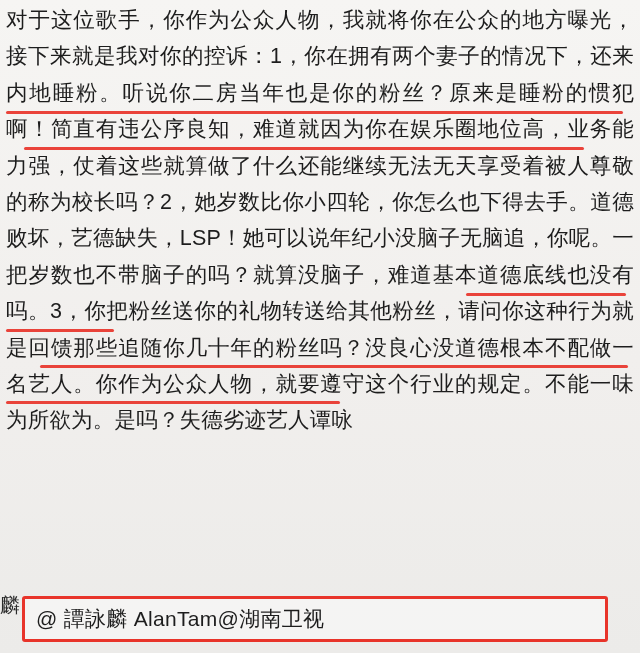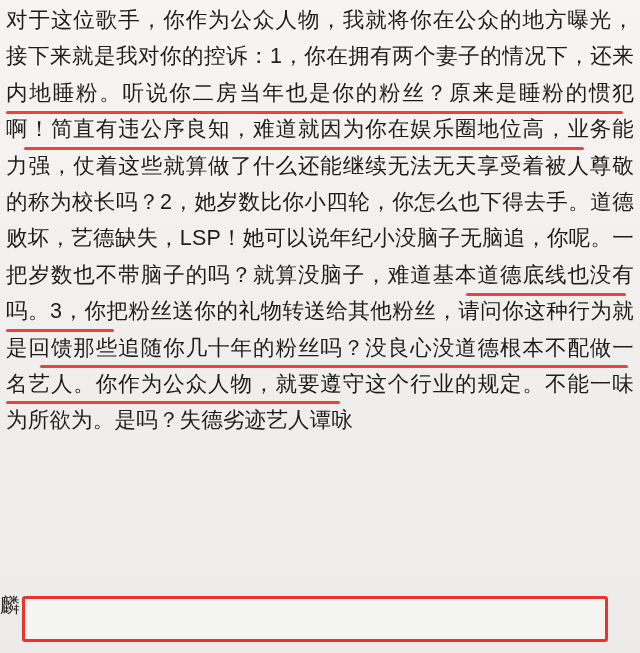--- a/index.html
+++ b/index.html
@@ -96,14 +96,15 @@
   <div class="u" style="left:6px;  top:111px; width:617px;"></div>
   <div class="u" style="left:24px; top:147px; width:560px;"></div>
   <div class="u" style="left:466px;top:293px; width:160px;"></div>
   <div class="u" style="left:6px;  top:329px; width:108px;"></div>
   <div class="u" style="left:40px; top:365px; width:588px;"></div>
   <div class="u" style="left:6px;  top:401px; width:334px;"></div>
 
   <div class="edge-char">麟</div>
 
   <div class="mention-box"></div>
+  <div class="mention-text">@ 譚詠麟 AlanTam@湖南卫视</div>
 
 </div>
 
 </body></html>

